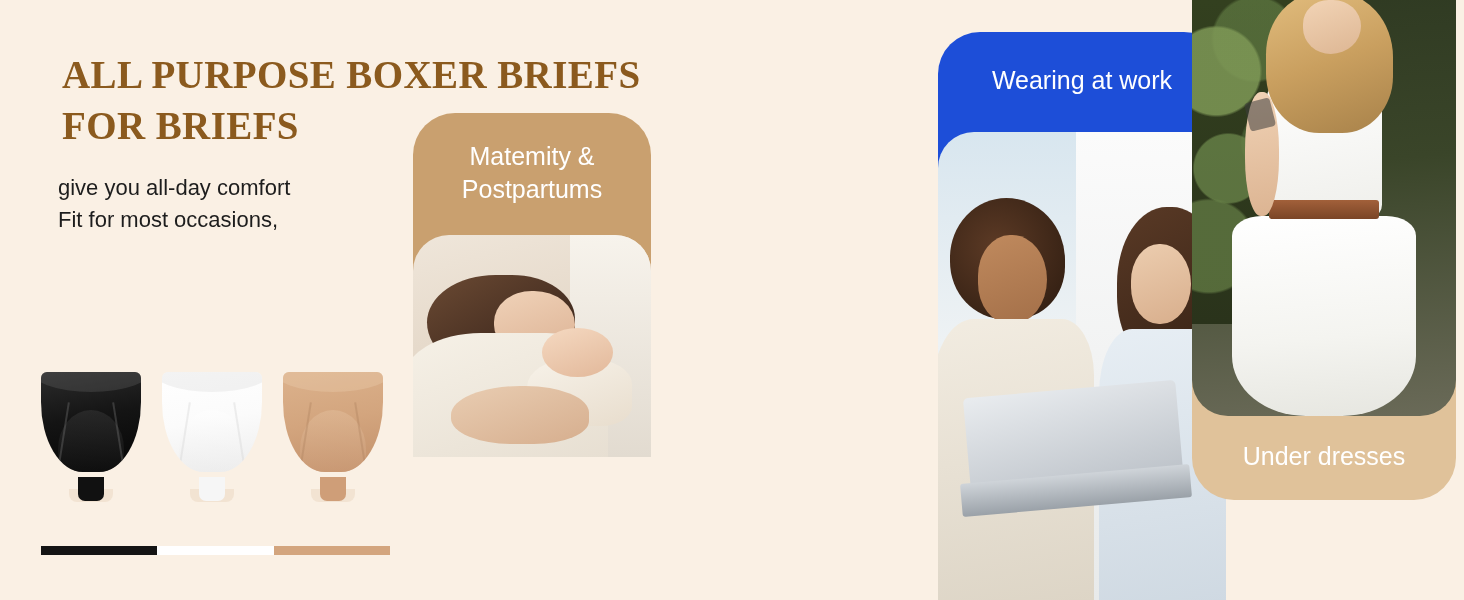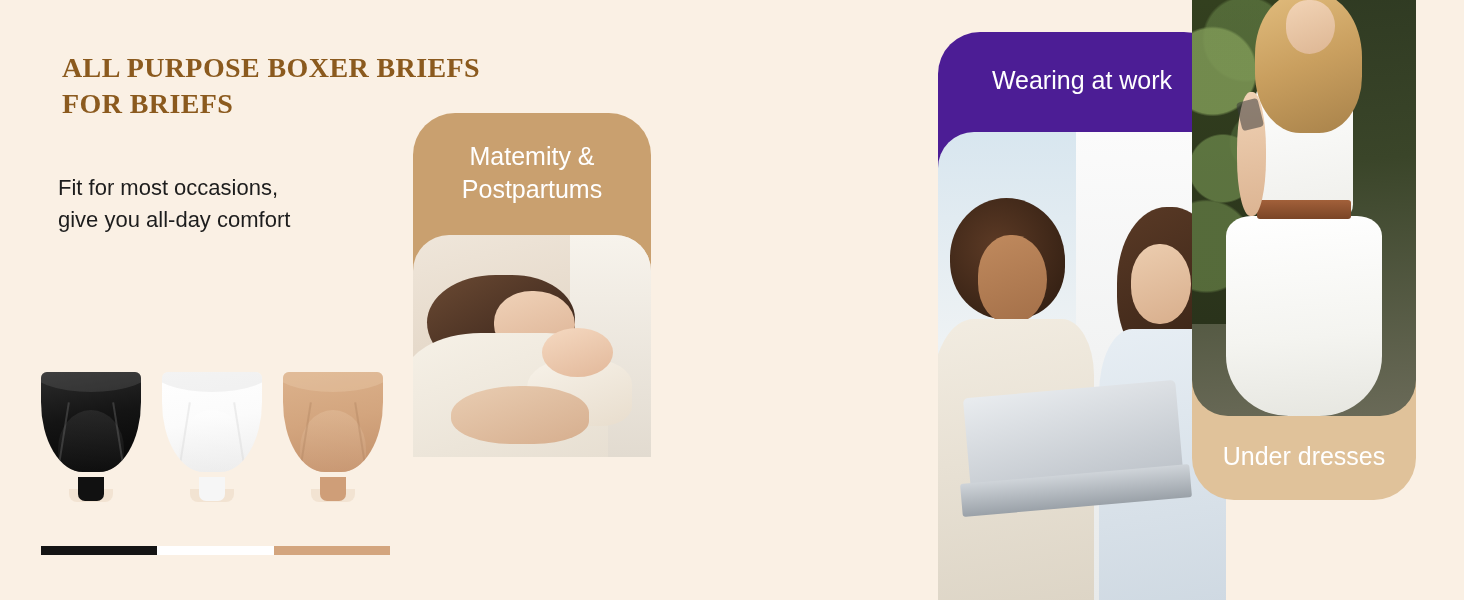--- a/index.html
+++ b/index.html
@@ -16,21 +16,21 @@
     background: #faf0e4;
   }
 
   
   .headline {
     position: absolute;
     left: 62px; top: 50px;
     width: 600px;
     font-family: "Liberation Serif", serif;
     font-weight: bold;
-    font-size: 28px;
+    font-size: 39px;
     line-height: 1.30;
     letter-spacing: 0.4px;
     color: #8b5a1e;
   }
   .headline .ln { display: block; white-space: nowrap; }
   .subline {
     position: absolute;
     left: 58px; top: 172px;
     width: 420px;
     font-size: 22px;
@@ -178,33 +178,33 @@
   #card-exercise .card-photo {
     top: 0; bottom: 70px;
     border-radius: 0 0 36px 36px;
   }
   #card-exercise .card-label { bottom: 18px; }
 
   
   #card-work {
     left: 938px; top: 32px;
     width: 288px; height: 568px;
-    background: #4c1d95;
+    background: #1d4ed8;
     border-radius: 42px 42px 0 0;
   }
   #card-work .card-label { top: 32px; }
   #card-work .card-photo {
     top: 100px; bottom: 0;
     border-radius: 36px 36px 0 0;
   }
 
   
   #card-dress {
     left: 1192px; top: 0;
-    width: 224px; height: 500px;
+    width: 264px; height: 500px;
     background: #e0c29a;
     border-radius: 0 0 42px 42px;
   }
   #card-dress .card-photo {
     top: 0; bottom: 84px;
     border-radius: 0 0 36px 36px;
   }
   #card-dress .card-label { bottom: 28px; }
 
   
@@ -420,22 +420,22 @@
 <body>
 
 <div class="banner">
 
   <h1 class="headline">
     <span class="ln">ALL PURPOSE BOXER BRIEFS</span>
     <span class="ln">FOR BRIEFS</span>
   </h1>
 
   <p class="subline">
+    <span class="ln">give you all-day comfort</span>
     <span class="ln">Fit for most occasions,</span>
-    <span class="ln">give you all-day comfort</span>
   </p>
 
   <div class="products">
     <div class="brief" id="brief-black">
       <div class="brief-body">
         <span class="brief-panel"></span>
         <span class="brief-seamL"></span>
         <span class="brief-seamR"></span>
       </div>
       <span class="brief-liner"></span>

